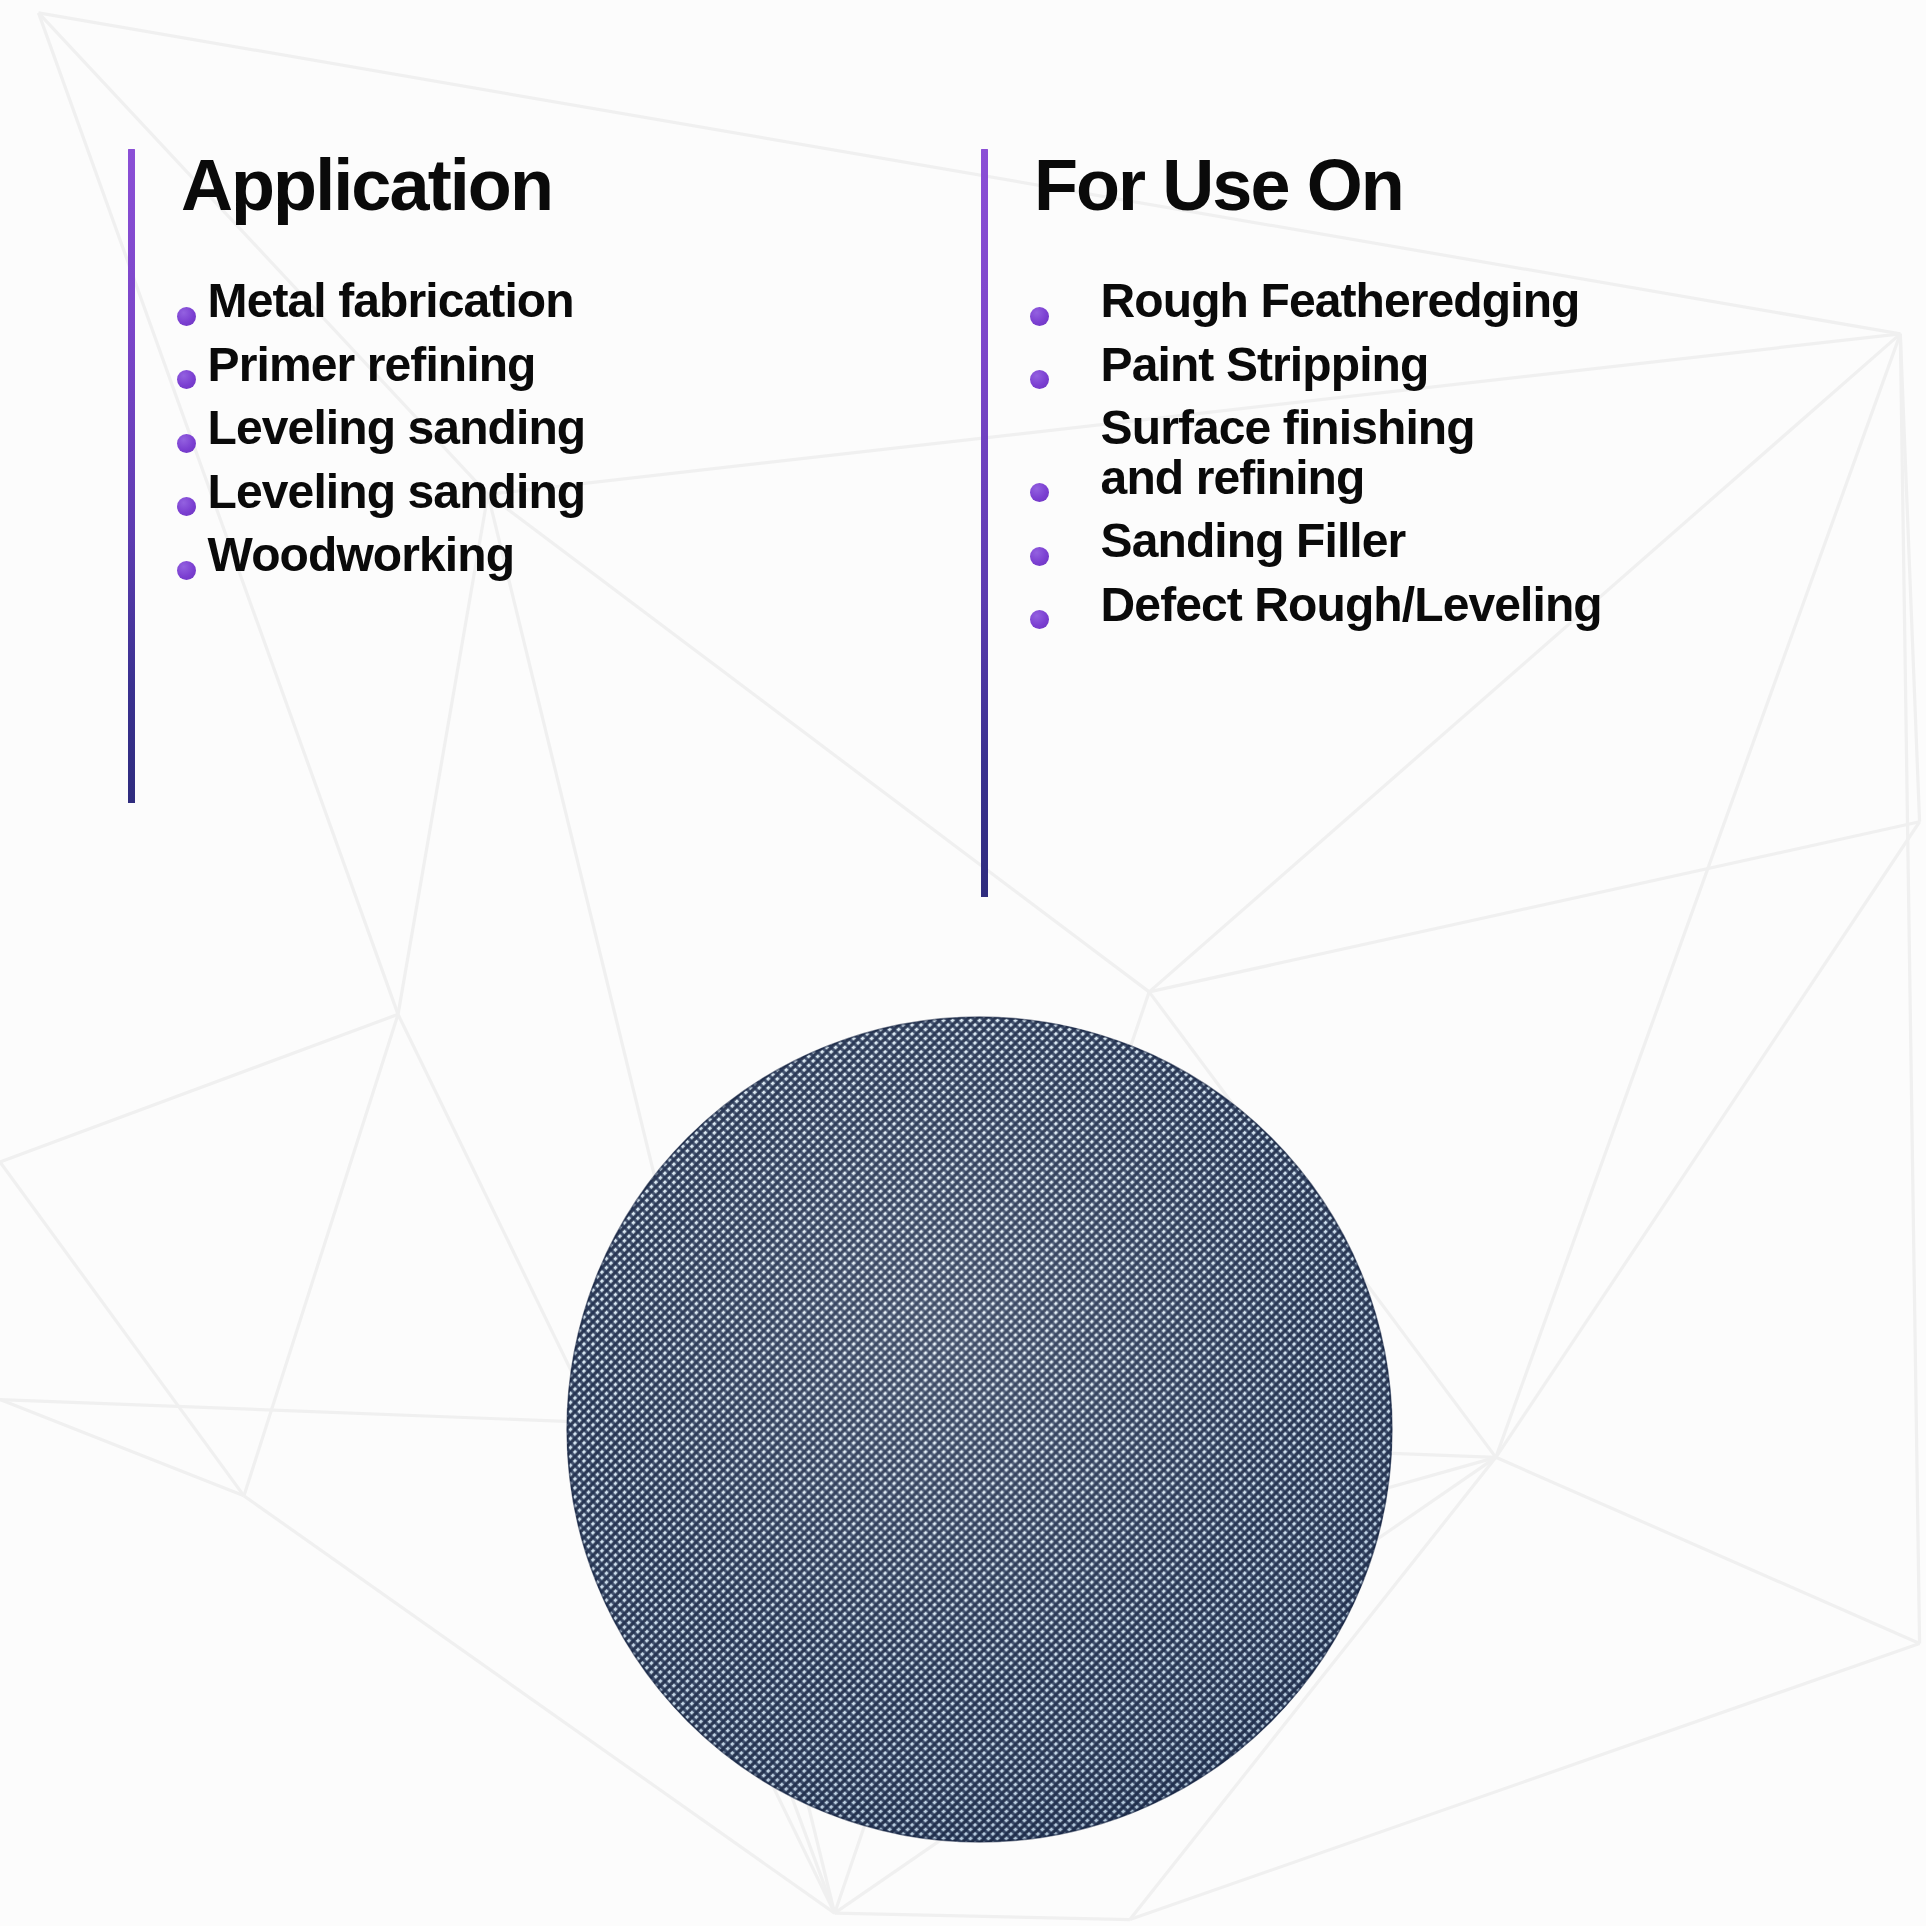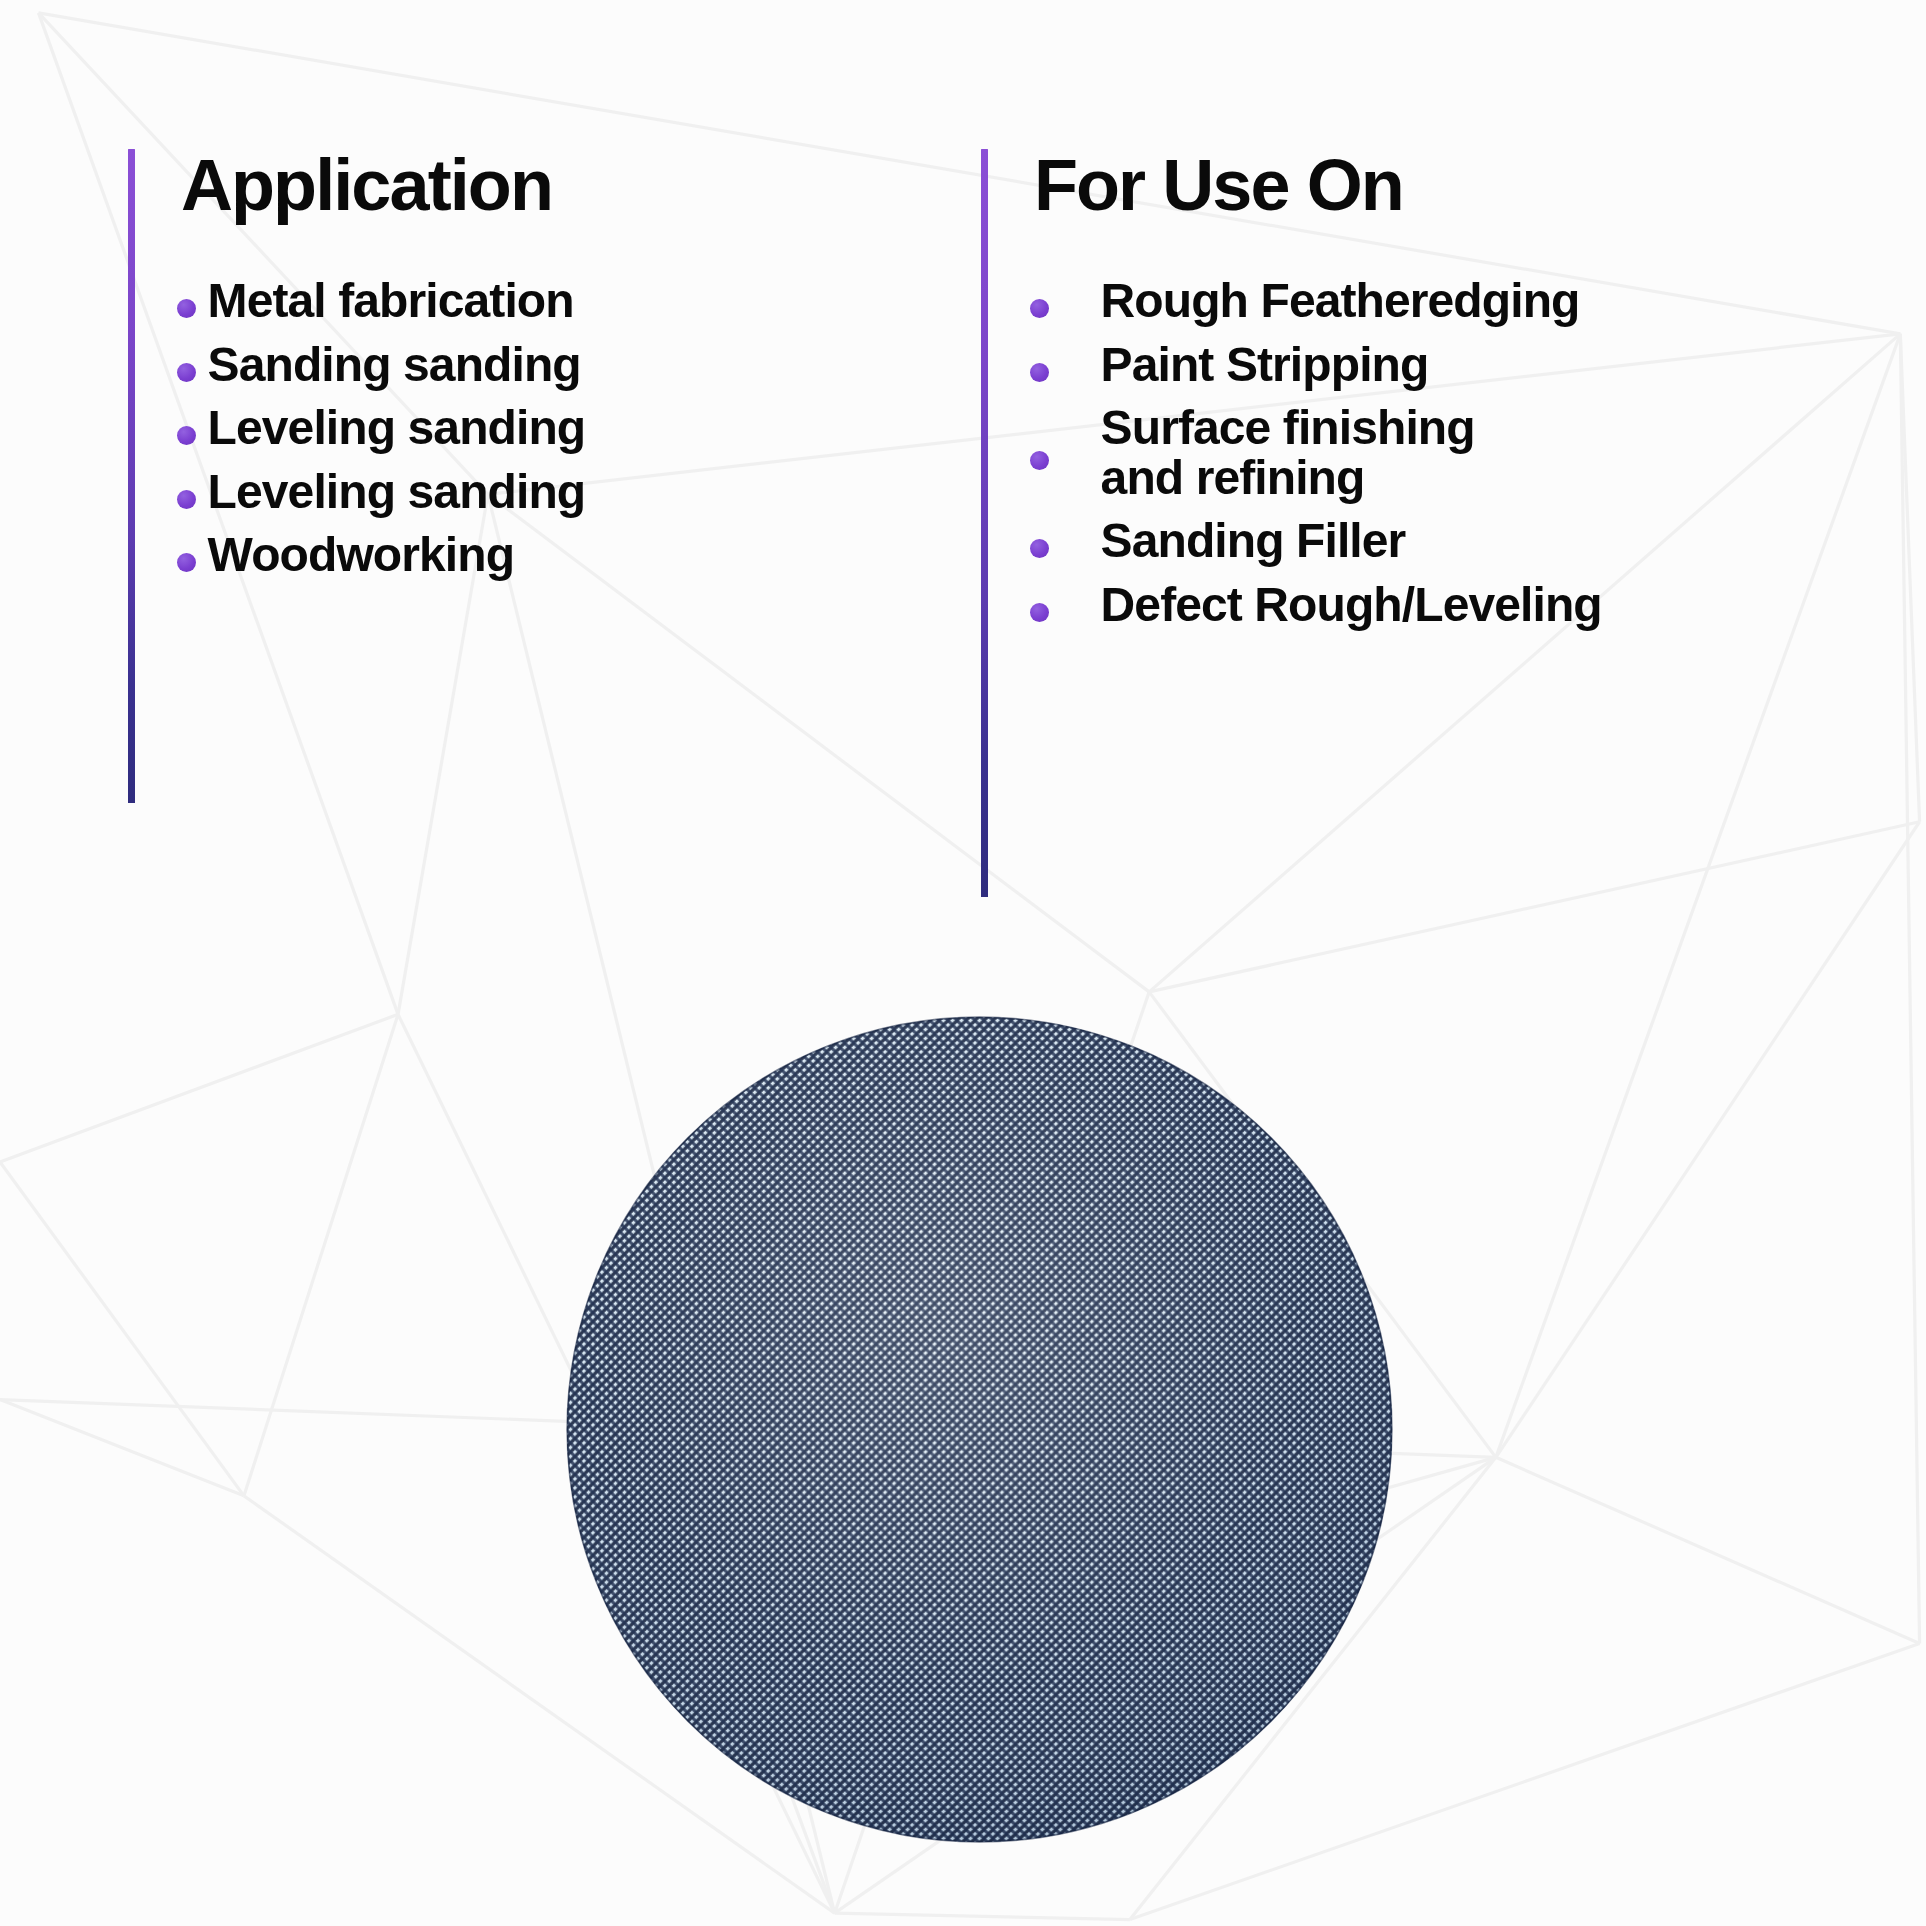--- a/index.html
+++ b/index.html
@@ -69,21 +69,21 @@
   }
 
   .bullet-list {
     list-style: none;
     margin: 54px 0 0 0;
     padding: 0;
   }
 
   .bullet-item {
     display: flex;
-    align-items: center;
+    align-items: flex-end;
     margin-bottom: 15.4px;
   }
 
   .bullet-dot {
     flex: 0 0 auto;
     width: 19px;
     height: 19px;
     border-radius: 50%;
     background: radial-gradient(circle at 35% 30%, #9361e0 0%, #7B3FD1 55%, #6B33BE 100%);
     margin-top: 15.4px;
@@ -158,21 +158,21 @@
     <div class="rule"></div>
     <div class="col-body">
       <h2 class="heading">Application</h2>
       <ul class="bullet-list">
         <li class="bullet-item">
           <span class="bullet-dot"></span>
           <span class="bullet-text">Metal fabrication</span>
         </li>
         <li class="bullet-item">
           <span class="bullet-dot"></span>
-          <span class="bullet-text">Sanding sanding</span>
+          <span class="bullet-text">Primer refining</span>
         </li>
         <li class="bullet-item">
           <span class="bullet-dot"></span>
           <span class="bullet-text">Leveling sanding</span>
         </li>
         <li class="bullet-item">
           <span class="bullet-dot"></span>
           <span class="bullet-text">Leveling sanding</span>
         </li>
         <li class="bullet-item">

